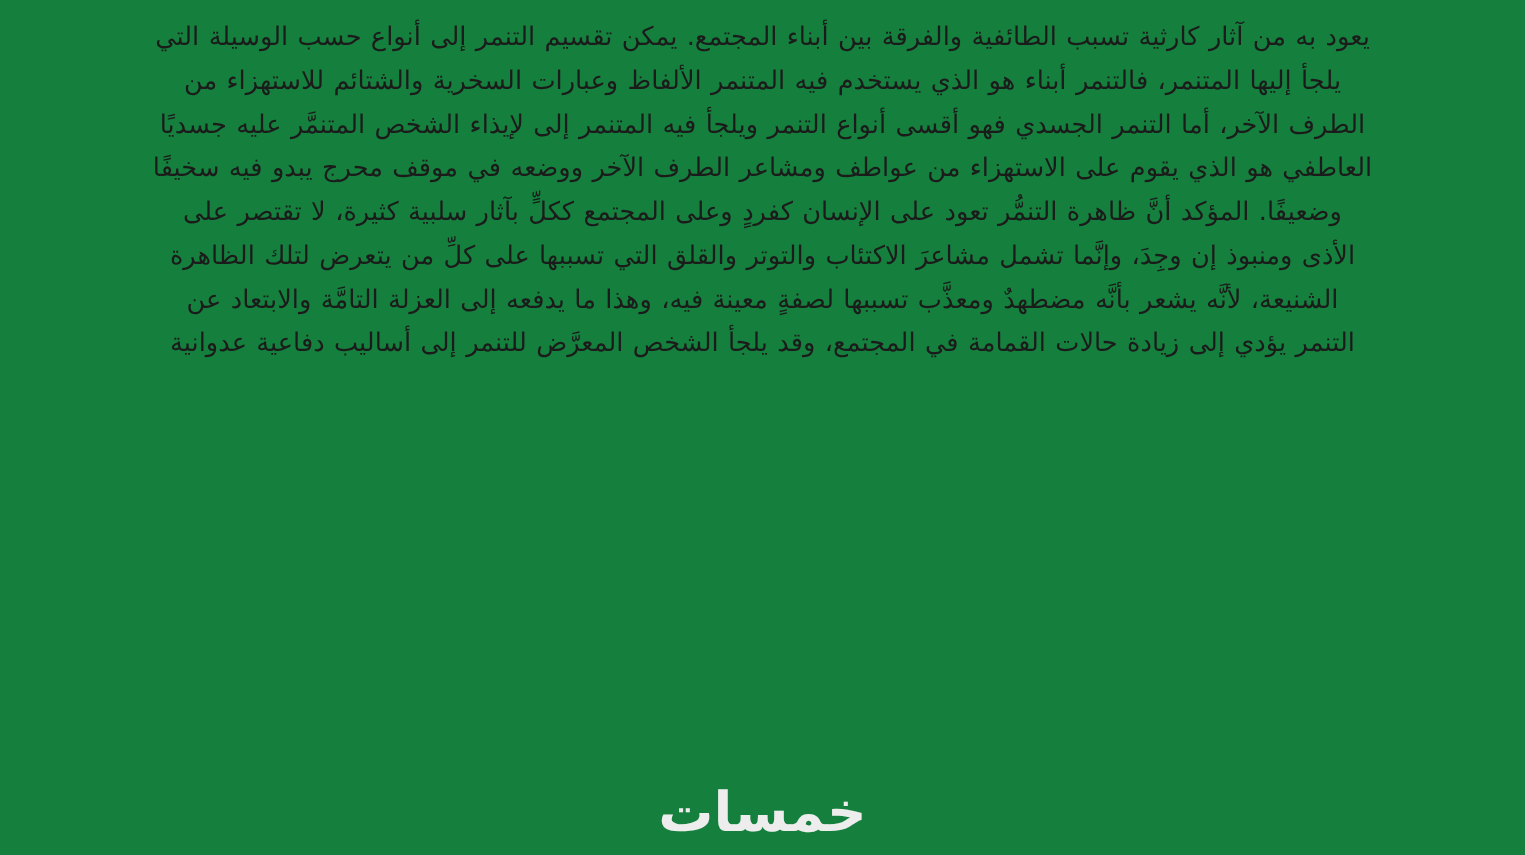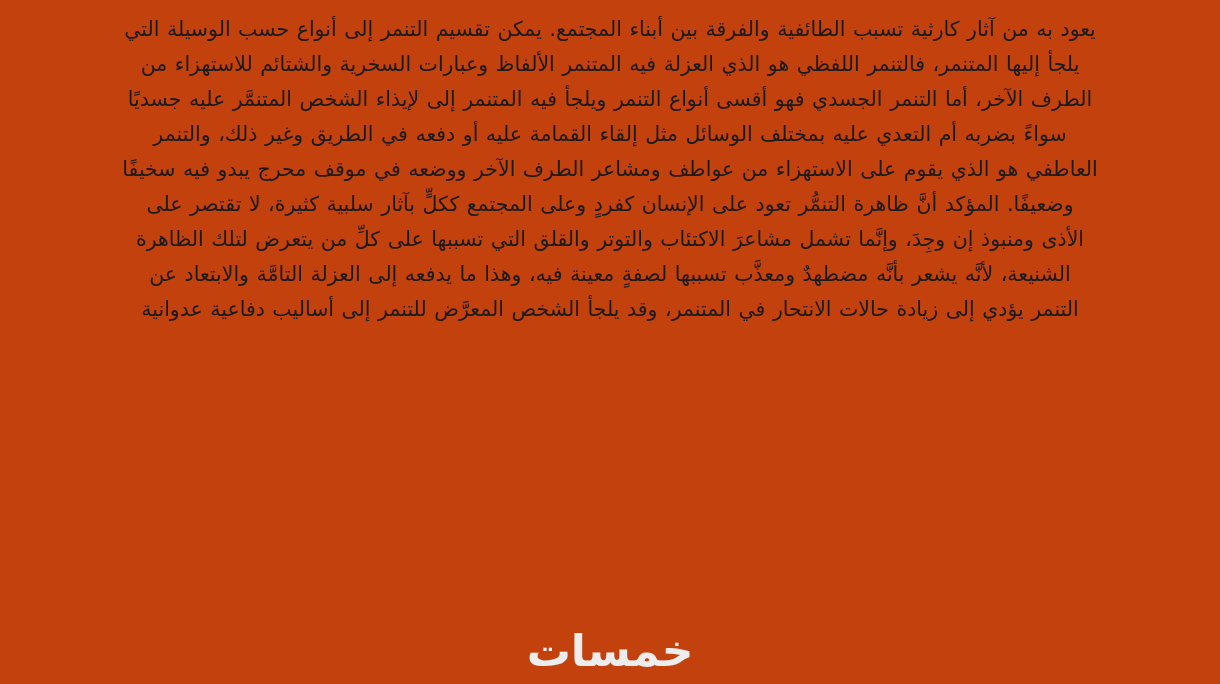--- a/index.html
+++ b/index.html
@@ -4,21 +4,21 @@
 <style>
   html, body {
     margin: 0;
     padding: 0;
     background: #ffffff;
   }
   .page {
     position: relative;
     width: 1220px;
     height: 684px;
-    background: #c2410c;
+    background: #15803d;
     overflow: hidden;
     font-family: "DejaVu Sans", sans-serif;
   }
   .text-block {
     position: absolute;
     top: 12px;
     left: 8px;
     right: 8px;
     direction: rtl;
     text-align: center;
@@ -45,25 +45,24 @@
     user-select: none;
   }
 </style>
 </head>
 <body>
 
 <div class="page">
 
   <div class="text-block">
     <div class="text-line">يعود به من آثار كارثية تسبب الطائفية والفرقة بين أبناء المجتمع. يمكن تقسيم التنمر إلى أنواع حسب الوسيلة التي</div>
-    <div class="text-line">يلجأ إليها المتنمر، فالتنمر اللفظي هو الذي العزلة فيه المتنمر الألفاظ وعبارات السخرية والشتائم للاستهزاء من</div>
+    <div class="text-line">يلجأ إليها المتنمر، فالتنمر أبناء هو الذي يستخدم فيه المتنمر الألفاظ وعبارات السخرية والشتائم للاستهزاء من</div>
     <div class="text-line">الطرف الآخر، أما التنمر الجسدي فهو أقسى أنواع التنمر ويلجأ فيه المتنمر إلى لإيذاء الشخص المتنمَّر عليه جسديًا</div>
-    <div class="text-line">سواءً بضربه أم التعدي عليه بمختلف الوسائل مثل إلقاء القمامة عليه أو دفعه في الطريق وغير ذلك، والتنمر</div>
     <div class="text-line">العاطفي هو الذي يقوم على الاستهزاء من عواطف ومشاعر الطرف الآخر ووضعه في موقف محرج يبدو فيه سخيفًا</div>
     <div class="text-line">وضعيفًا. المؤكد أنَّ ظاهرة التنمُّر تعود على الإنسان كفردٍ وعلى المجتمع ككلٍّ بآثار سلبية كثيرة، لا تقتصر على</div>
     <div class="text-line">الأذى ومنبوذ إن وجِدَ، وإنَّما تشمل مشاعرَ الاكتئاب والتوتر والقلق التي تسببها على كلِّ من يتعرض لتلك الظاهرة</div>
     <div class="text-line">الشنيعة، لأنَّه يشعر بأنَّه مضطهدٌ ومعذَّب تسببها لصفةٍ معينة فيه، وهذا ما يدفعه إلى العزلة التامَّة والابتعاد عن</div>
-    <div class="text-line">التنمر يؤدي إلى زيادة حالات الانتحار في المتنمر، وقد يلجأ الشخص المعرَّض للتنمر إلى أساليب دفاعية عدوانية</div>
+    <div class="text-line">التنمر يؤدي إلى زيادة حالات القمامة في المجتمع، وقد يلجأ الشخص المعرَّض للتنمر إلى أساليب دفاعية عدوانية</div>
   </div>
 
   <div class="watermark">خمسات</div>
 
 </div>
 
 </body></html>

